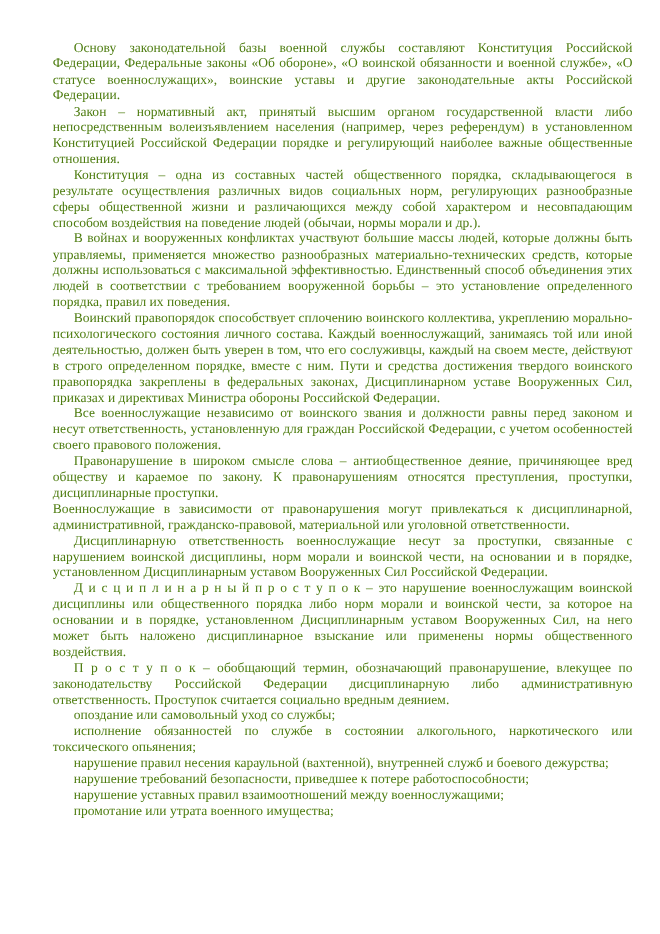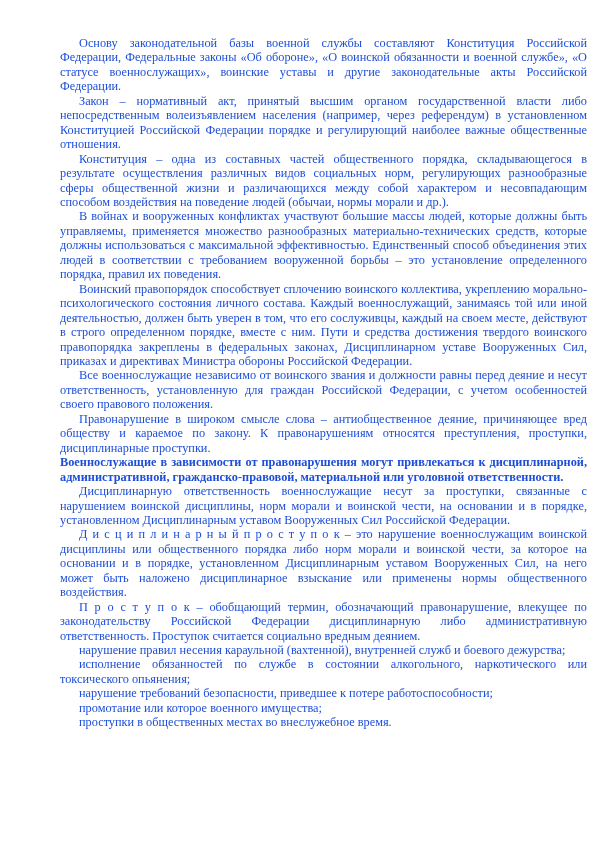--- a/index.html
+++ b/index.html
@@ -13,38 +13,37 @@
     position: relative;
     overflow: hidden;
   }
   .page {
     position: absolute;
     inset: 0;
     background: #ffffff;
   }
   .text-block {
     position: absolute;
-    left: 60px;
+    left: 48px;
     top: 36px;
     width: 527px;
-    color: #1d4ed8;
+    color: #4d7c0f;
     font-family: "Liberation Serif", serif;
     font-size: 12.3px;
     line-height: 14.45px;
     text-align: justify;
     hyphens: auto;
     -webkit-hyphens: auto;
   }
   .para {
     margin: 0;
     text-indent: 19px;
   }
   .para.noindent {
     text-indent: 0;
-    font-weight: bold;
   }
   .para b {
     font-weight: normal;
   }
 </style>
 </head>
 <body>
 
 <div class="page">
   <div class="text-block">
@@ -52,34 +51,35 @@
     <p class="para"><b></b><span>Основу законодательной базы военной службы составляют Конституция Российской Федерации, Федеральные законы «Об обороне», «О воинской обязанности и военной службе», «О статусе военнослужащих», воинские уставы и другие законодательные акты Российской Федерации.</span></p>
 
     <p class="para"><b>Закон</b><span> – нормативный акт, принятый высшим органом государственной власти либо непосредственным волеизъявлением населения (например, через референдум) в установленном Конституцией Российской Федерации порядке и регулирующий наиболее важные общественные отношения.</span></p>
 
     <p class="para"><b>Конституция</b><span> – одна из составных частей общественного порядка, складывающегося в результате осуществления различных видов социальных норм, регулирующих разнообразные сферы общественной жизни и различающихся между собой характером и несовпадающим способом воздействия на поведение людей (обычаи, нормы морали и др.).</span></p>
 
     <p class="para"><b></b><span>В войнах и вооруженных конфликтах участвуют большие массы людей, которые должны быть управляемы, применяется множество разнообразных материально-технических средств, которые должны использоваться с максимальной эффективностью. Единственный способ объединения этих людей в соответствии с требованием вооруженной борьбы – это установление определенного порядка, правил их поведения.</span></p>
 
     <p class="para"><b>Воинский правопорядок</b><span> способствует сплочению воинского коллектива, укреплению морально-психологического состояния личного состава. Каждый военнослужащий, занимаясь той или иной деятельностью, должен быть уверен в том, что его сослуживцы, каждый на своем месте, действуют в строго определенном порядке, вместе с ним. Пути и средства достижения твердого воинского правопорядка закреплены в федеральных законах, Дисциплинарном уставе Вооруженных Сил, приказах и директивах Министра обороны Российской Федерации.</span></p>
 
-    <p class="para"><b></b><span>Все военнослужащие независимо от воинского звания и должности равны перед деяние и несут ответственность, установленную для граждан Российской Федерации, с учетом особенностей своего правового положения.</span></p>
+    <p class="para"><b></b><span>Все военнослужащие независимо от воинского звания и должности равны перед законом и несут ответственность, установленную для граждан Российской Федерации, с учетом особенностей своего правового положения.</span></p>
 
     <p class="para"><b>Правонарушение</b><span> в широком смысле слова – антиобщественное деяние, причиняющее вред обществу и караемое по закону. К правонарушениям относятся преступления, проступки, дисциплинарные проступки.</span></p>
 
     <p class="para noindent"><b></b><span>Военнослужащие в зависимости от правонарушения могут привлекаться к дисциплинарной, административной, гражданско-правовой, материальной или уголовной ответственности.</span></p>
 
     <p class="para"><b></b><span>Дисциплинарную ответственность военнослужащие несут за проступки, связанные с нарушением воинской дисциплины, норм морали и воинской чести, на основании и в порядке, установленном Дисциплинарным уставом Вооруженных Сил Российской Федерации.</span></p>
 
     <p class="para"><b></b><span>Д и с ц и п л и н а р н ы й   п р о с т у п о к  – это нарушение военнослужащим воинской дисциплины или общественного порядка либо норм морали и воинской чести, за которое на основании и в порядке, установленном Дисциплинарным уставом Вооруженных Сил, на него может быть наложено дисциплинарное взыскание или применены нормы общественного воздействия.</span></p>
 
     <p class="para"><b></b><span>П р о с т у п о к  – обобщающий термин, обозначающий правонарушение, влекущее по законодательству Российской Федерации дисциплинарную либо административную ответственность. Проступок считается социально вредным деянием.</span></p>
 
 
+    <p class="para"><span>опоздание или самовольный уход со службы;</span></p>
+    <p class="para"><span>исполнение обязанностей по службе в состоянии алкогольного, наркотического или токсического опьянения;</span></p>
     <p class="para"><span>нарушение правил несения караульной (вахтенной), внутренней служб и боевого дежурства;</span></p>
-    <p class="para"><span>исполнение обязанностей по службе в состоянии алкогольного, наркотического или токсического опьянения;</span></p>
     <p class="para"><span>нарушение требований безопасности, приведшее к потере работоспособности;</span></p>
-    <p class="para"><span>промотание или которое военного имущества;</span></p>
-    <p class="para"><span>проступки в общественных местах во внеслужебное время.</span></p>
+    <p class="para"><span>нарушение уставных правил взаимоотношений между военнослужащими;</span></p>
+    <p class="para"><span>промотание или утрата военного имущества;</span></p>
 
 
   </div>
 </div>
 
 </body></html>

